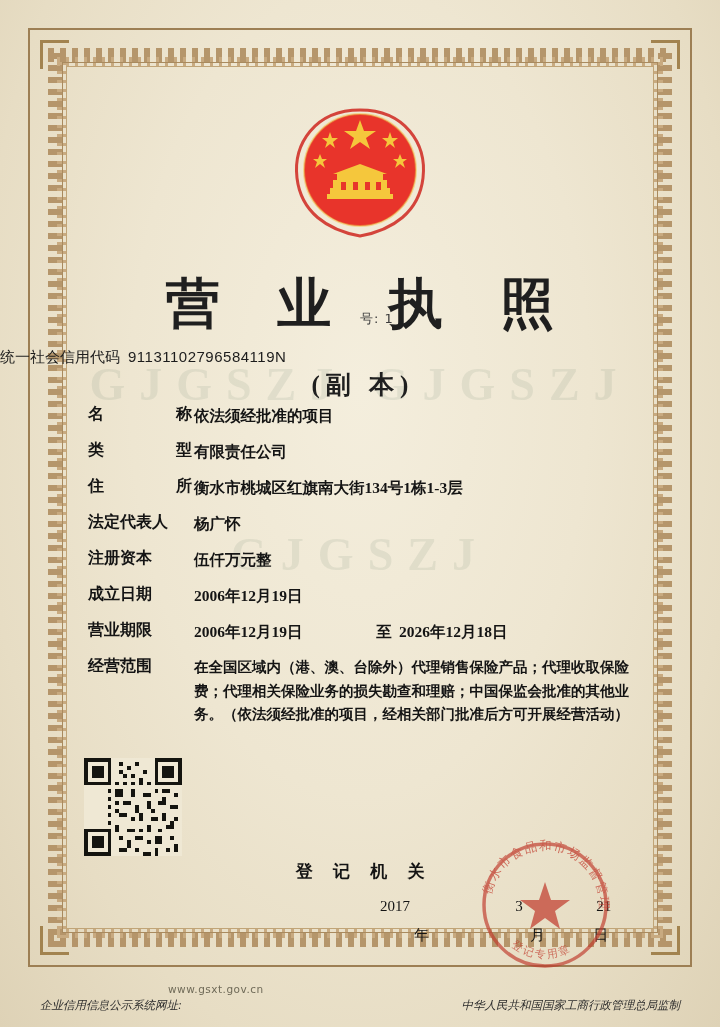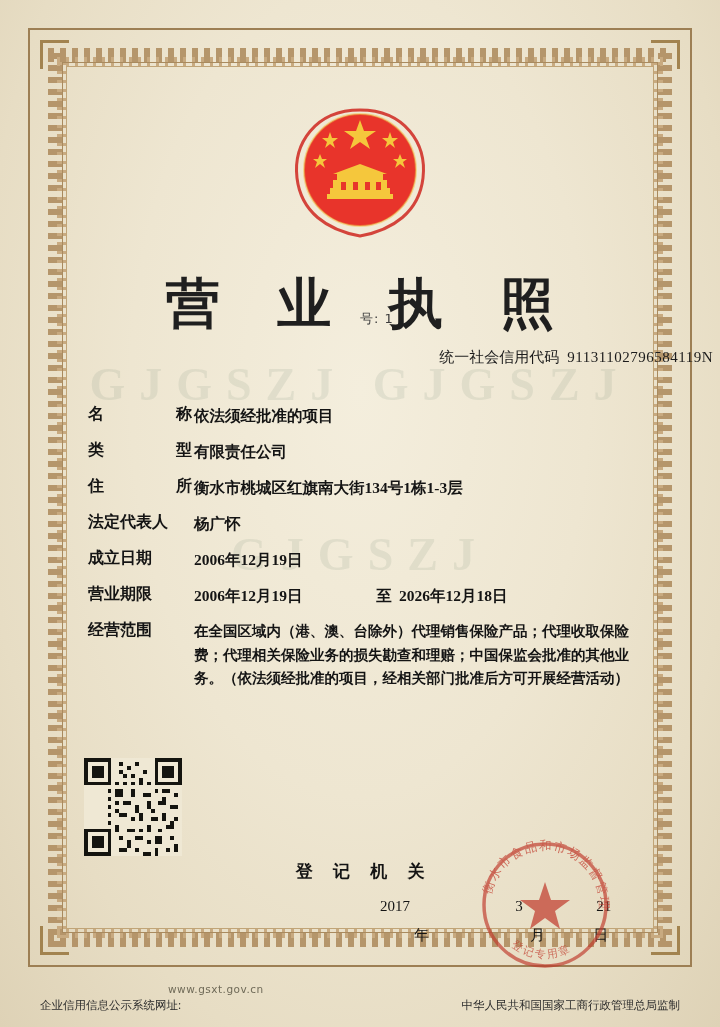--- a/index.html
+++ b/index.html
@@ -120,25 +120,25 @@
     top: 310px;
     left: 50%;
     font-size: 13px;
     color: #3a3a3a;
     font-family: "DejaVu Sans", sans-serif;
     letter-spacing: 1px;
   }
   .credit-code {
     position: absolute;
     top: 348px;
-    left: 0; right: 7px;
-    text-align: right;
+    left: 0; right: 15px;
+    text-align: left;
     font-size: 15px;
     color: #1c1c1c;
-    font-family: Liberation Serif, serif;
+    font-family: Liberation Sans, sans-serif;
   }
   .credit-code .code {
     letter-spacing: 0.5px;
     margin-left: 8px;
   }
 
   
   .fields {
     position: absolute;
     top: 404px;
@@ -242,20 +242,21 @@
   .footer {
     position: absolute;
     bottom: 14px;
     left: 40px;
     right: 40px;
     display: flex;
     justify-content: space-between;
     font-size: 11.5px;
     color: #2b2b2b;
     font-family: "Liberation Serif", serif;
+    font-style: italic;
   }
   .footer-url {
     position: absolute;
     bottom: 32px;
     left: 168px;
     font-size: 10.5px;
     color: #6f6a58;
     letter-spacing: 0.5px;
     font-family: "DejaVu Sans", sans-serif;
   }
@@ -309,20 +310,21 @@
         <polygon points="125,58 127,63 132,63 128,66 130,72 125,68 120,72 122,66 118,63 123,63"></polygon>
       </g>
     </svg>
   </div>
 
   <div class="main-title">营 业 执 照</div>
   <div class="reg-no">号: 1</div>
   <div class="credit-code">
     <span>统一社会信用代码</span><span class="code">91131102796584119N</span>
   </div>
+  <div class="sub-title">(副 本)</div>
 
   <div class="fields">
 
     <div class="field-row">
       <div class="field-label spread">
         <span>名</span>
         <span>称</span>
       </div>
       <div class="field-value">依法须经批准的项目</div>
     </div>
@@ -341,20 +343,24 @@
         <span>所</span>
       </div>
       <div class="field-value">衡水市桃城区红旗南大街134号1栋1-3层</div>
     </div>
 
     <div class="field-row">
       <div class="field-label">法定代表人</div>
       <div class="field-value">杨广怀</div>
     </div>
 
+    <div class="field-row">
+      <div class="field-label">注册资本</div>
+      <div class="field-value">伍仟万元整</div>
+    </div>
 
     <div class="field-row">
       <div class="field-label">成立日期</div>
       <div class="field-value">2006年12月19日</div>
     </div>
 
     <div class="field-row">
       <div class="field-label">营业期限</div>
       <div class="field-value two-col">
         <span class="seg1">2006年12月19日</span>

